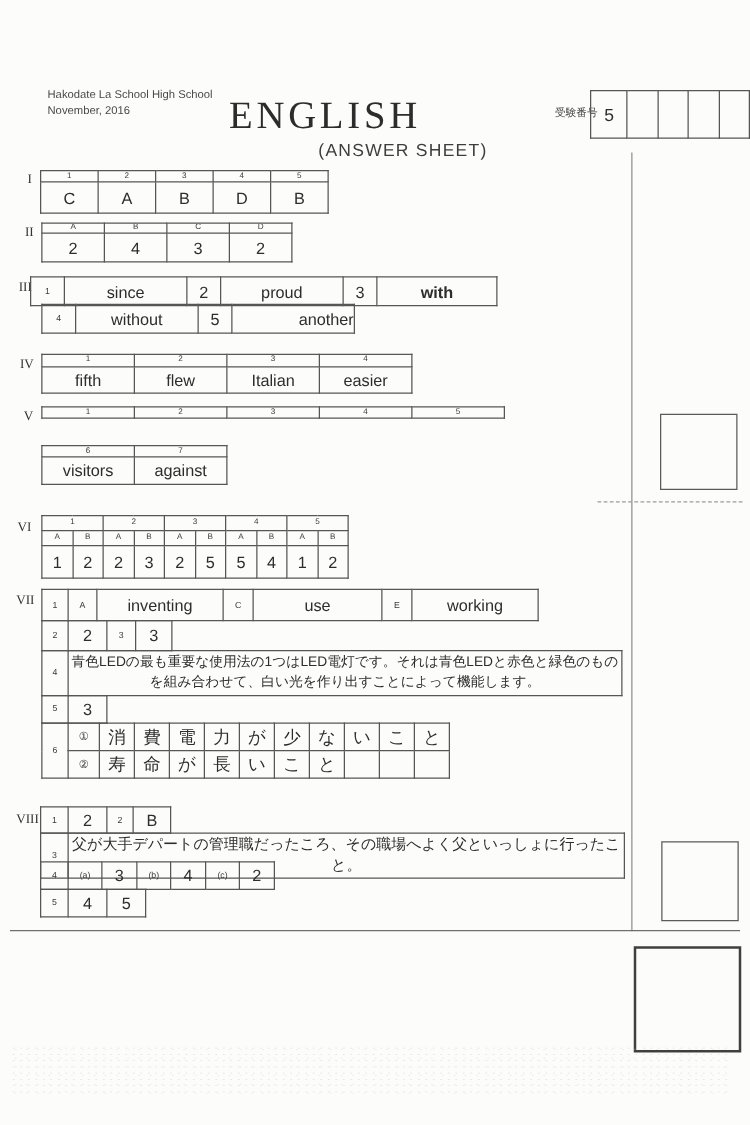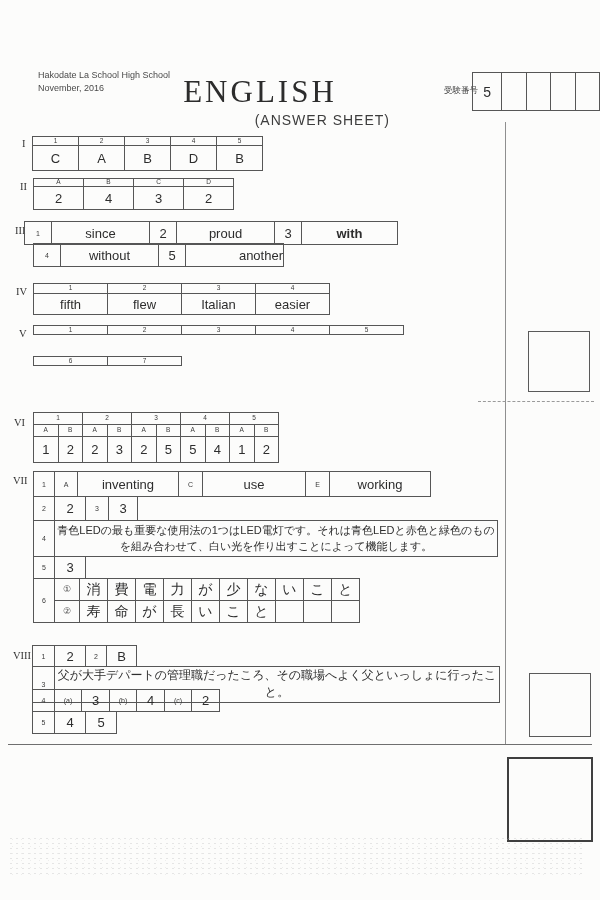--- a/index.html
+++ b/index.html
@@ -153,20 +153,24 @@
     <td class="hdr" style="width:73px;">5</td>
   </tr>
 </tbody>
   </table>
 <table class="grid" style="left:33px;top:356px;">
   <tbody>
       <tr style="height:9px;">
     <td class="hdr" style="width:73px;">6</td>
     <td class="hdr" style="width:73px;">7</td>
   </tr>
+  <tr style="height:22px;">
+    <td class="ans">visitors</td>
+    <td class="ans">against</td>
+  </tr>
 </tbody>
   </table>
 
 <div class="abs rn" style="left:14px;top:417px;">VI</div>
 <table class="grid" style="left:33px;top:412px;">
   <tbody>
       <tr style="height:12px;">
     <td class="hdr" colspan="2" style="width:48px;">1</td>
     <td class="hdr" colspan="2" style="width:48px;">2</td>
     <td class="hdr" colspan="2" style="width:48px;">3</td>

